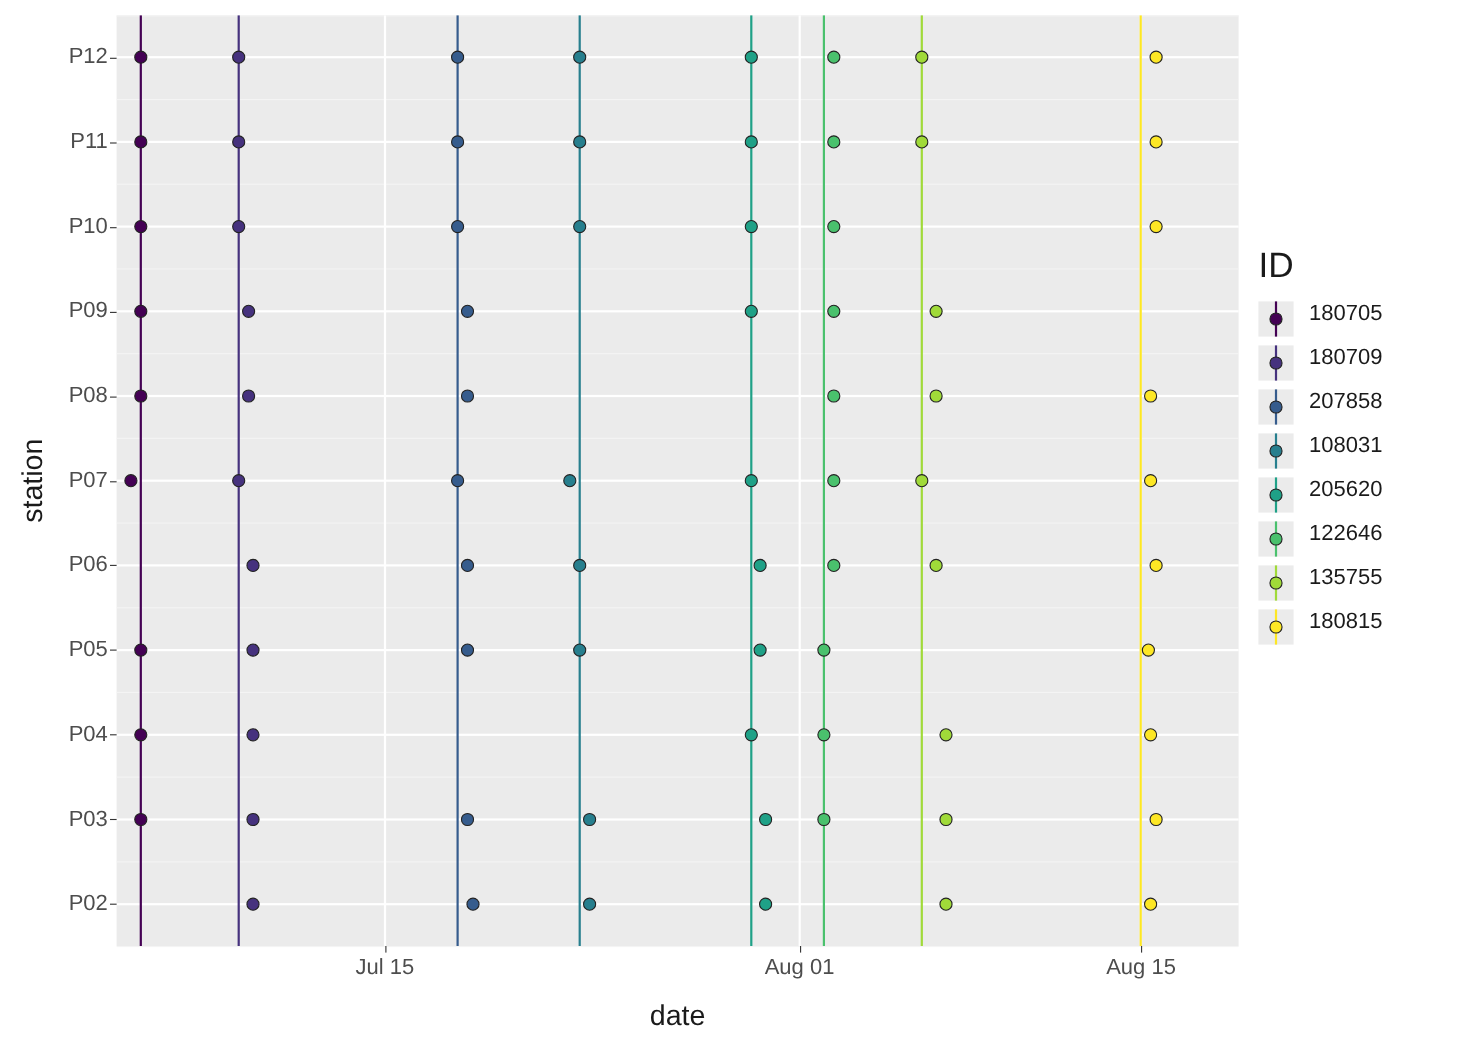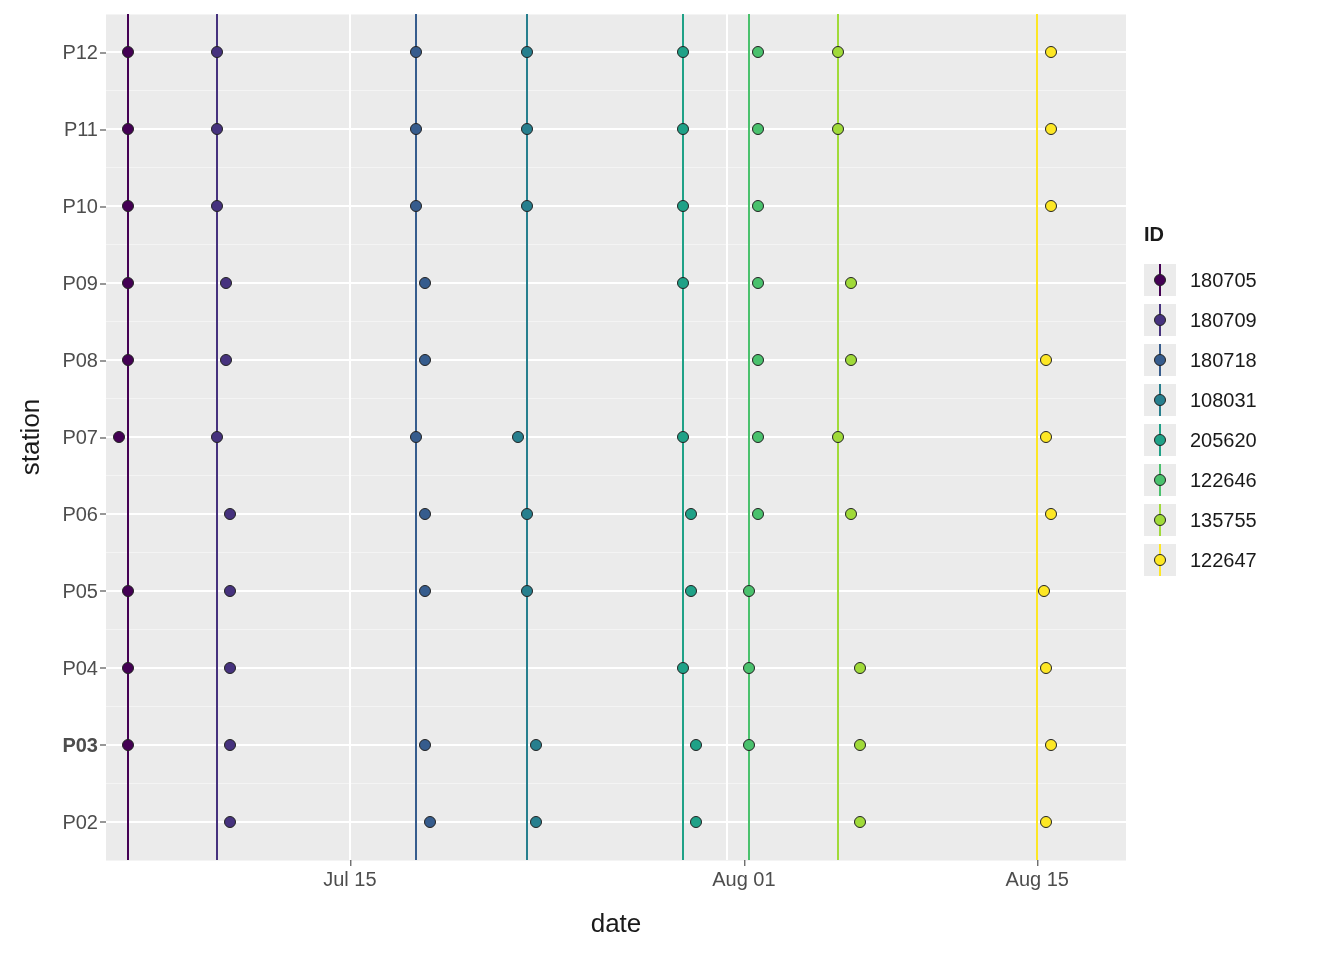--- a/index.html
+++ b/index.html
@@ -86,28 +86,26 @@
     position: absolute;
     transform: translateX(-50%);
     font-size: 26px;
     color: #1a1a1a;
   }
   .legend {
     position: absolute;
     background: #ffffff;
   }
   .legend-title {
-    font-size: 20px;
+    font-size: 32px;
     color: #1a1a1a;
     margin-bottom: 14px;
-    font-weight: bold;
   }
   .legend-item {
     display: flex;
-    align-items: center;
     height: 40px;
   }
   .legend-key {
     width: 32px;
     height: 32px;
     background: #ebebeb;
     position: relative;
     margin-right: 14px;
   }
   .legend-key .lvline{
@@ -159,25 +157,25 @@
       <div class="gridline-h-minor" style="left: 0px; right: 0px; top: 460.955px;"></div>
       <div class="gridline-h-minor" style="left: 0px; right: 0px; top: 384.045px;"></div>
       <div class="gridline-h-minor" style="left: 0px; right: 0px; top: 307.136px;"></div>
       <div class="gridline-h-minor" style="left: 0px; right: 0px; top: 230.227px;"></div>
       <div class="gridline-h-minor" style="left: 0px; right: 0px; top: 153.318px;"></div>
       <div class="gridline-h-minor" style="left: 0px; right: 0px; top: 76.4091px;"></div>
       <div class="gridline-h-minor" style="left: 0px; right: 0px; top: -0.5px;"></div>
       <div class="gridline-v" style="top: 0px; bottom: 0px; left: 242.913px;"></div>
       <div class="tick-x" style="left: 243.913px;">Jul 15</div>
       <div class="gridline-v" style="top: 0px; bottom: 0px; left: 619.87px;"></div>
-      <div class="tick-x" style="left: 620.87px; margin-left: 17px;">Aug 01</div>
+      <div class="tick-x" style="left: 620.87px;">Aug 01</div>
       <div class="gridline-v" style="top: 0px; bottom: 0px; left: 930.304px;"></div>
       <div class="tick-x" style="left: 931.304px;">Aug 15</div>
       <div class="tick-y" style="top: 807.545px;">P02</div>
-      <div class="tick-y" style="top: 730.636px; font-weight: bold;">P03</div>
+      <div class="tick-y" style="top: 730.636px;">P03</div>
       <div class="tick-y" style="top: 653.727px;">P04</div>
       <div class="tick-y" style="top: 576.818px;">P05</div>
       <div class="tick-y" style="top: 499.909px;">P06</div>
       <div class="tick-y" style="top: 423px;">P07</div>
       <div class="tick-y" style="top: 346.091px;">P08</div>
       <div class="tick-y" style="top: 269.182px;">P09</div>
       <div class="tick-y" style="top: 192.273px;">P10</div>
       <div class="tick-y" style="top: 115.364px;">P11</div>
       <div class="tick-y" style="top: 38.4545px; margin-left: 28px;">P12</div>
       <div class="vline" style="left: 21.1739px; background: rgb(68, 1, 84);"></div>
@@ -286,21 +284,21 @@
             <div class="lvline" style="background: rgb(70, 50, 126);"></div>
             <div class="lpoint" style="background: rgb(70, 50, 126);"></div>
           </div>
           <div class="legend-label">180709</div>
         </div>
         <div class="legend-item">
           <div class="legend-key">
             <div class="lvline" style="background: rgb(54, 92, 141);"></div>
             <div class="lpoint" style="background: rgb(54, 92, 141);"></div>
           </div>
-          <div class="legend-label">180718</div>
+          <div class="legend-label">207858</div>
         </div>
         <div class="legend-item">
           <div class="legend-key">
             <div class="lvline" style="background: rgb(39, 127, 142);"></div>
             <div class="lpoint" style="background: rgb(39, 127, 142);"></div>
           </div>
           <div class="legend-label">108031</div>
         </div>
         <div class="legend-item">
           <div class="legend-key">
@@ -321,18 +319,18 @@
             <div class="lvline" style="background: rgb(160, 218, 57);"></div>
             <div class="lpoint" style="background: rgb(160, 218, 57);"></div>
           </div>
           <div class="legend-label">135755</div>
         </div>
         <div class="legend-item">
           <div class="legend-key">
             <div class="lvline" style="background: rgb(253, 231, 37);"></div>
             <div class="lpoint" style="background: rgb(253, 231, 37);"></div>
           </div>
-          <div class="legend-label">122647</div>
+          <div class="legend-label">180815</div>
         </div>
       </div>
   </div>
 
 </div>
 
 </body></html>

